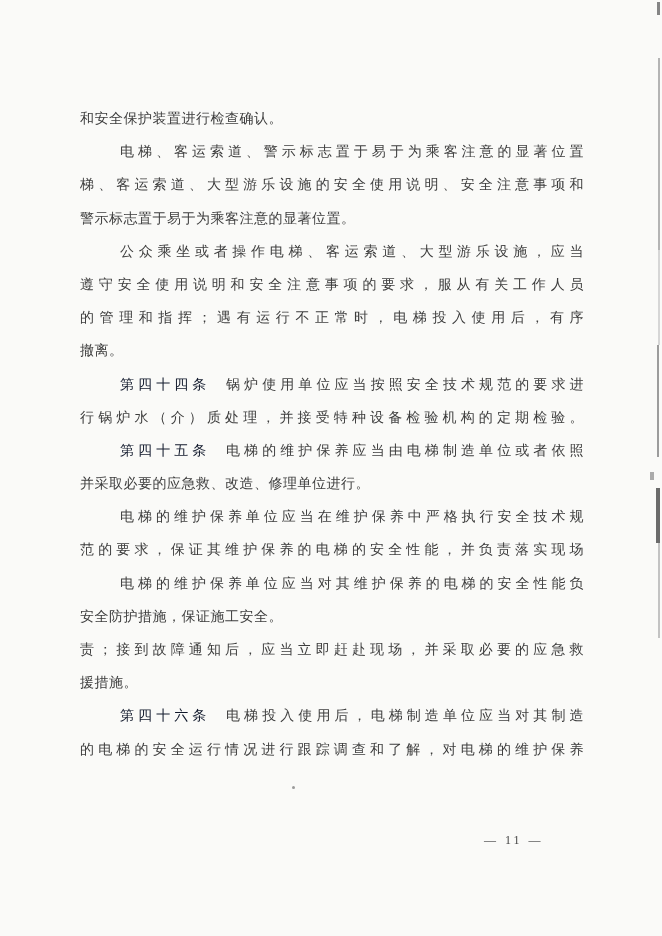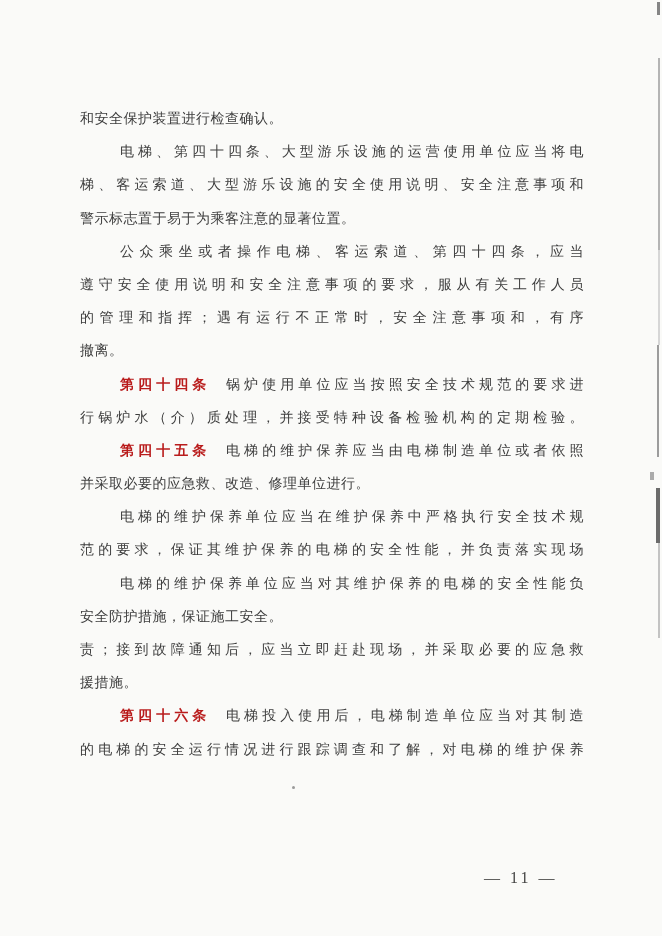--- a/index.html
+++ b/index.html
@@ -31,36 +31,35 @@
   }
   .fill {
     text-align: justify;
     text-align-last: justify;
     -moz-text-align-last: justify;
   }
   .indent {
     padding-left: 40px;
   }
   .article {
-    font-weight: bold;
-    color: #b91c1c;
+    font-weight: normal;
+    color: #0f172a;
   }
   .article-gap {
     display: inline-block;
     width: 12px;
   }
   .page-num {
     position: absolute;
     left: 484px;
     top: 833px;
-    font-size: 16px;
+    font-size: 12px;
     letter-spacing: 3px;
     color: #454545;
     white-space: nowrap;
-    margin-top: 36px;
   }
   
   .artifact { position: absolute; }
   .a1 { left: 657px; top: 2px;   width: 3px; height: 13px;  background: #858585; }
   .a2 { left: 658px; top: 58px;  width: 2px; height: 192px; background: #b4b4b4; }
   .a3 { left: 658px; top: 250px; width: 2px; height: 95px;  background: #d6d6d6; }
   .a4 { left: 657px; top: 345px; width: 2px; height: 112px; background: #9c9c9c; }
   .a5 { left: 650px; top: 472px; width: 4px; height: 8px;   background: #ababab; }
   .a6 { left: 656px; top: 488px; width: 4px; height: 55px;  background: #6b6b6b; }
   .a7 { left: 658px; top: 543px; width: 2px; height: 95px;  background: #c3c3c3; }
@@ -68,31 +67,31 @@
 </style>
 </head>
 <body>
 
 <div class="page">
 
   <div class="text-block">
 
     <div class="line"><span>和安全保护装置进行检查确认。</span></div>
 
-    <div class="line indent fill"><span>电梯、第四十四条、大型游乐设施的运营使用单位应当将电</span></div>
+    <div class="line indent fill"><span>电梯、客运索道、警示标志置于易于为乘客注意的显著位置</span></div>
 
     <div class="line fill"><span>梯、客运索道、大型游乐设施的安全使用说明、安全注意事项和</span></div>
 
     <div class="line"><span>警示标志置于易于为乘客注意的显著位置。</span></div>
 
-    <div class="line indent fill"><span>公众乘坐或者操作电梯、客运索道、第四十四条，应当</span></div>
+    <div class="line indent fill"><span>公众乘坐或者操作电梯、客运索道、大型游乐设施，应当</span></div>
 
     <div class="line fill"><span>遵守安全使用说明和安全注意事项的要求，服从有关工作人员</span></div>
 
-    <div class="line fill"><span>的管理和指挥；遇有运行不正常时，安全注意事项和，有序</span></div>
+    <div class="line fill"><span>的管理和指挥；遇有运行不正常时，电梯投入使用后，有序</span></div>
 
     <div class="line"><span>撤离。</span></div>
 
     <div class="line indent fill"><span class="article">第四十四条</span><span class="article-gap"></span><span>锅炉使用单位应当按照安全技术规范的要求进</span></div>
 
     <div class="line fill"><span>行锅炉水（介）质处理，并接受特种设备检验机构的定期检验。</span></div>
 
 
 
     <div class="line indent fill"><span class="article">第四十五条</span><span class="article-gap"></span><span>电梯的维护保养应当由电梯制造单位或者依照</span></div>

